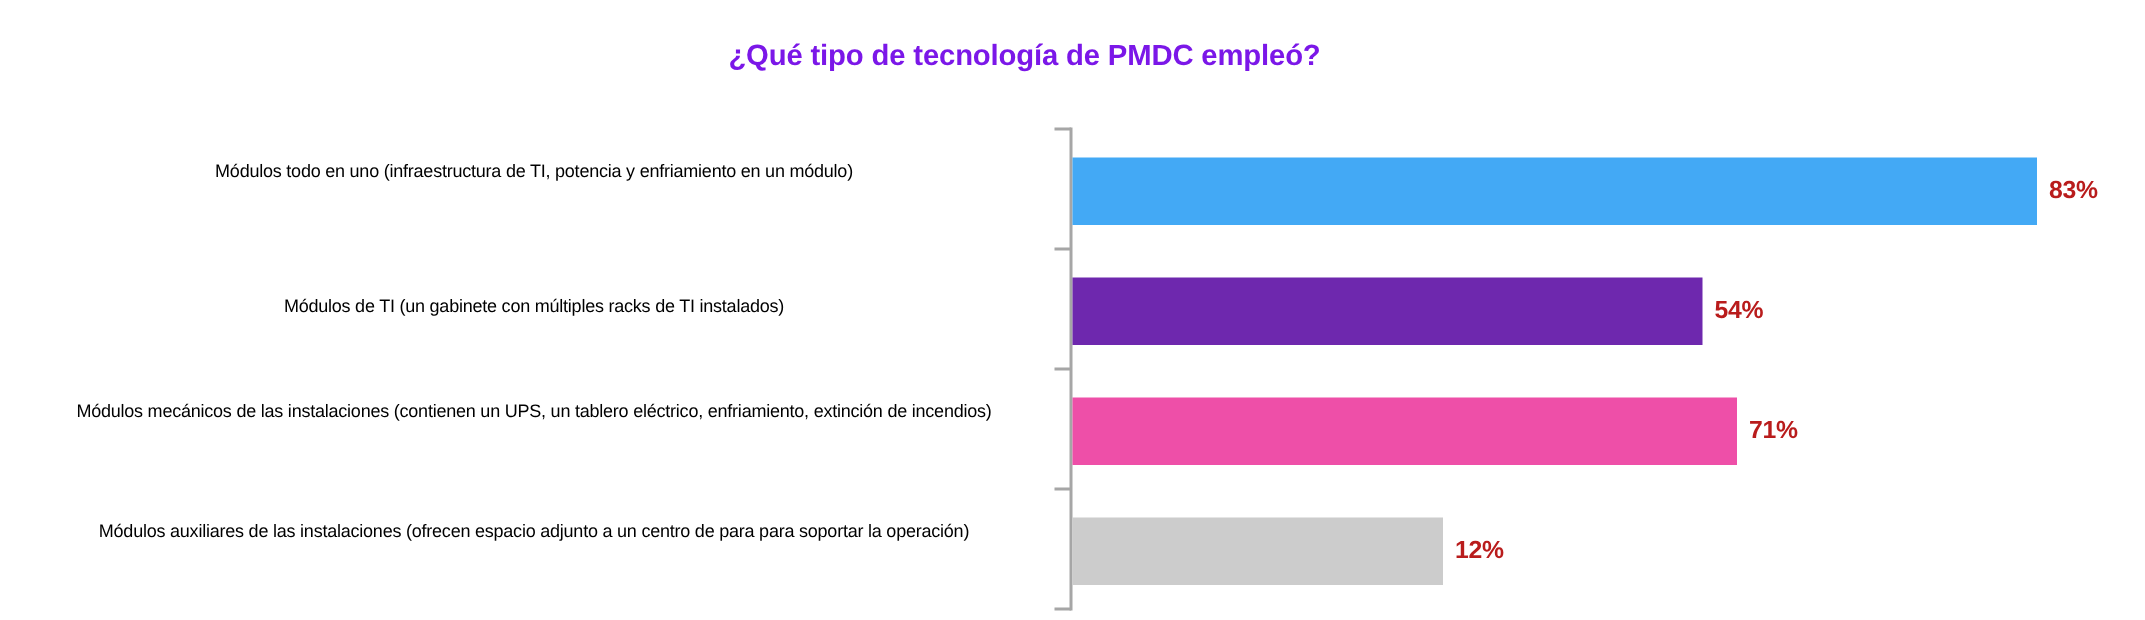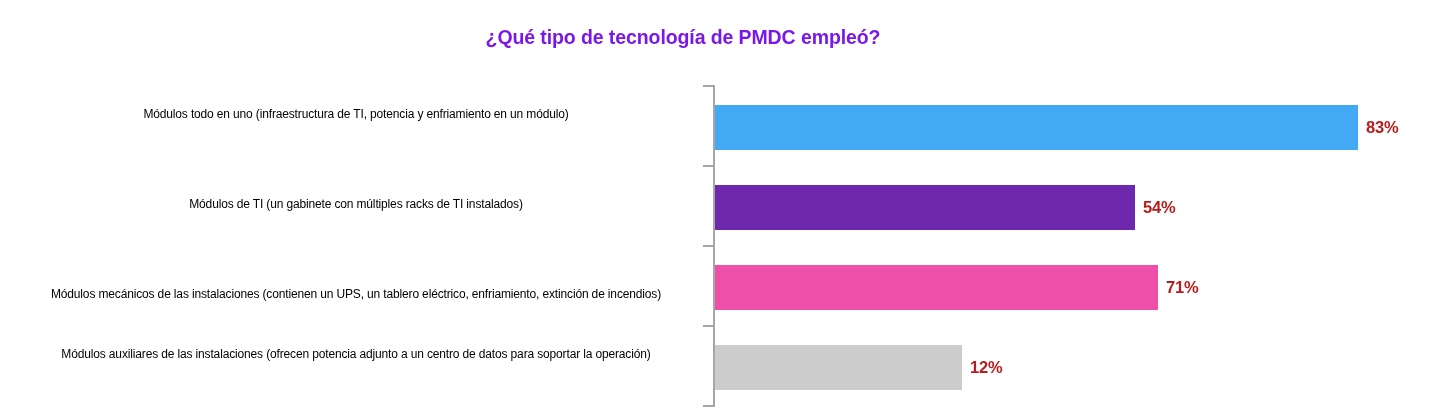--- a/index.html
+++ b/index.html
@@ -116,25 +116,25 @@
       <div class="bar-value" style="left:1366px; top:20px;">83%</div>
     </div>
 
     <div class="cat-row" style="top:80px;">
       <div class="cat-label" style="top:28px;">Módulos de TI (un gabinete con múltiples racks de TI instalados)</div>
       <div class="bar" style="top:20px; width:420px; background:#6e28ae;"></div>
       <div class="bar-value" style="left:1143px; top:20px;">54%</div>
     </div>
 
     <div class="cat-row" style="top:160px;">
-      <div class="cat-label" style="top:18px;margin-top:20px;">Módulos mecánicos de las instalaciones (contienen un UPS, un tablero eléctrico, enfriamiento, extinción de incendios)</div>
+      <div class="cat-label" style="top:18px;">Módulos mecánicos de las instalaciones (contienen un UPS, un tablero eléctrico, enfriamiento, extinción de incendios)</div>
       <div class="bar" style="top:20px; width:443px; background:#ee4fa8;"></div>
       <div class="bar-value" style="left:1166px; top:20px;">71%</div>
     </div>
 
     <div class="cat-row" style="top:240px;">
-      <div class="cat-label" style="top:18px;">Módulos auxiliares de las instalaciones (ofrecen potencia adjunto a un centro de datos para soportar la operación)</div>
+      <div class="cat-label" style="top:18px;">Módulos auxiliares de las instalaciones (ofrecen espacio adjunto a un centro de para para soportar la operación)</div>
       <div class="bar" style="top:20px; width:247px; background:#cccccc;"></div>
       <div class="bar-value" style="left:970px; top:20px;">12%</div>
     </div>
 
   </div>
 </div>
 
 </body></html>

